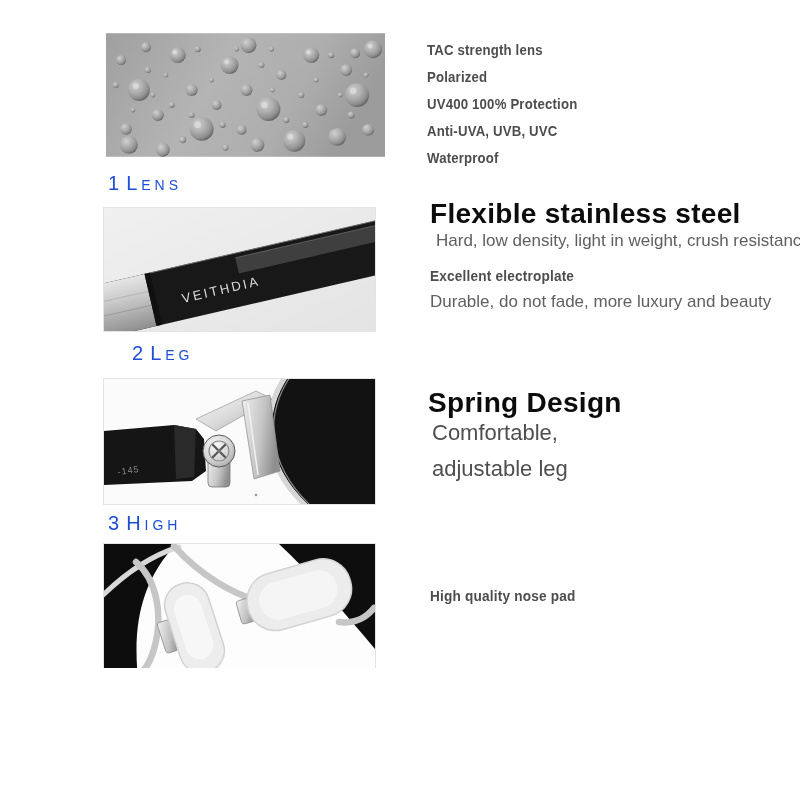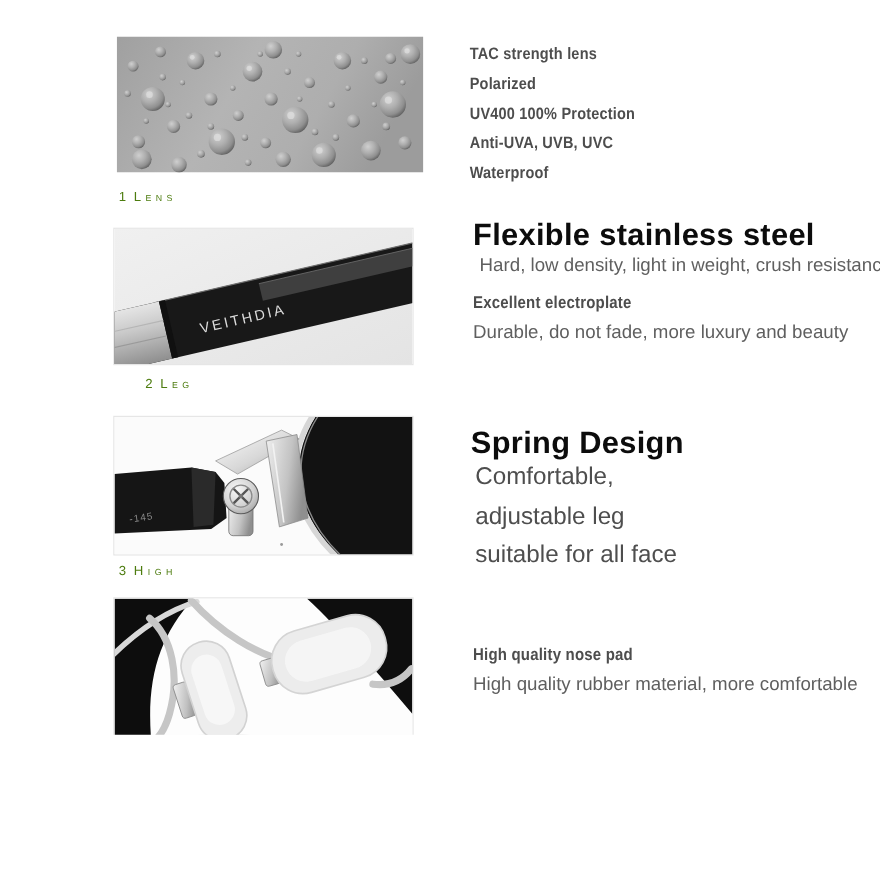--- a/index.html
+++ b/index.html
@@ -4,21 +4,21 @@
 <style>
   html,body{margin:0;padding:0;background:#fff;}
   body{width:800px;height:800px;font-family:"Liberation Sans",sans-serif;}
   .canvas{position:relative;width:800px;height:668px;background:#ffffff;overflow:hidden;}
   .photo{position:absolute;overflow:hidden;}
   .photo svg{display:block;}
   .bordered{border:1px solid #e4e4e4;}
   .cond-line{font-weight:700;color:#4d4d4d;font-size:15px;line-height:27px;
              transform:scaleX(0.88);transform-origin:0 50%;white-space:nowrap;letter-spacing:0.2px;}
   .feature-list{position:absolute;left:427px;top:36px;}
-  .sec-label{position:absolute;left:108px;font-size:12px;color:#4d7c0f;letter-spacing:4px;
+  .sec-label{position:absolute;left:108px;font-size:20px;color:#1d4ed8;letter-spacing:4px;
              font-variant:small-caps;white-space:nowrap;}
   .sec-label .num{letter-spacing:normal;margin-right:7px;}
   .h1{position:absolute;font-weight:700;color:#0c0c0c;font-size:28px;letter-spacing:0.3px;white-space:nowrap;}
   .sub{position:absolute;color:#5f5f5f;font-size:17px;white-space:nowrap;}
   .cond-title{position:absolute;font-weight:700;color:#4d4d4d;font-size:15.5px;
               transform:scaleX(0.88);transform-origin:0 50%;white-space:nowrap;letter-spacing:0.2px;}
   .line18{position:absolute;color:#4e4e4e;font-size:22px;white-space:nowrap;}
 </style>
 </head>
 <body>
@@ -199,21 +199,20 @@
       <circle cx="115" cy="72" r="10" fill="none" stroke="#8a8a8a" stroke-width="1.2"></circle>
       <path d="M 109,66 L 121,78 M 121,66 L 109,78" stroke="#555" stroke-width="2.2" stroke-linecap="round"></path>
       <circle cx="115" cy="72" r="2" fill="#777"></circle>
       <circle cx="152" cy="116" r="1.3" fill="#9a9a9a"></circle>
     </svg>
   </div>
 
   <div class="h1" style="left:428px;top:387px;">Spring Design</div>
   <div class="line18" style="left:432px;top:420px;">Comfortable,</div>
   <div class="line18" style="left:432px;top:456px;">adjustable leg</div>
-  <div class="line18" style="left:432px;top:491px;">suitable for all face</div>
 
   <div class="sec-label" style="top:512px;">
     <span class="num">3</span><span>High</span>
   </div>
 
   <div class="photo bordered" style="left:103px;top:543px;width:271px;height:135px;">
     <svg width="271" height="135" viewBox="0 0 271 135">
       <defs>
         <linearGradient id="clipSilver" x1="0" y1="0" x2="1" y2="1">
           <stop offset="0" stop-color="#f2f2f2"></stop>
@@ -241,19 +240,18 @@
 
       <g transform="rotate(-16 194 50)">
         <rect x="132" y="40" width="14" height="24" rx="3" fill="url(#clipSilver)" stroke="#8f8f8f" stroke-width="0.8"></rect>
         <rect x="142" y="22" width="106" height="58" rx="28" fill="#ececec" stroke="#d4d4d4" stroke-width="1.5"></rect>
         <rect x="154" y="32" width="80" height="38" rx="19" fill="#f6f6f6" opacity="0.9"></rect>
       </g>
     </svg>
   </div>
 
   <div class="cond-title" style="left:430px;top:587px;">High quality nose pad</div>
-  <div class="sub" style="left:430px;top:612px;">High quality rubber material, more comfortable</div>
 
   <div class="sec-label" style="top:682px;">
     <span class="num">4</span><span>Nose pad</span>
   </div>
 
 </div>
 
 </body></html>

